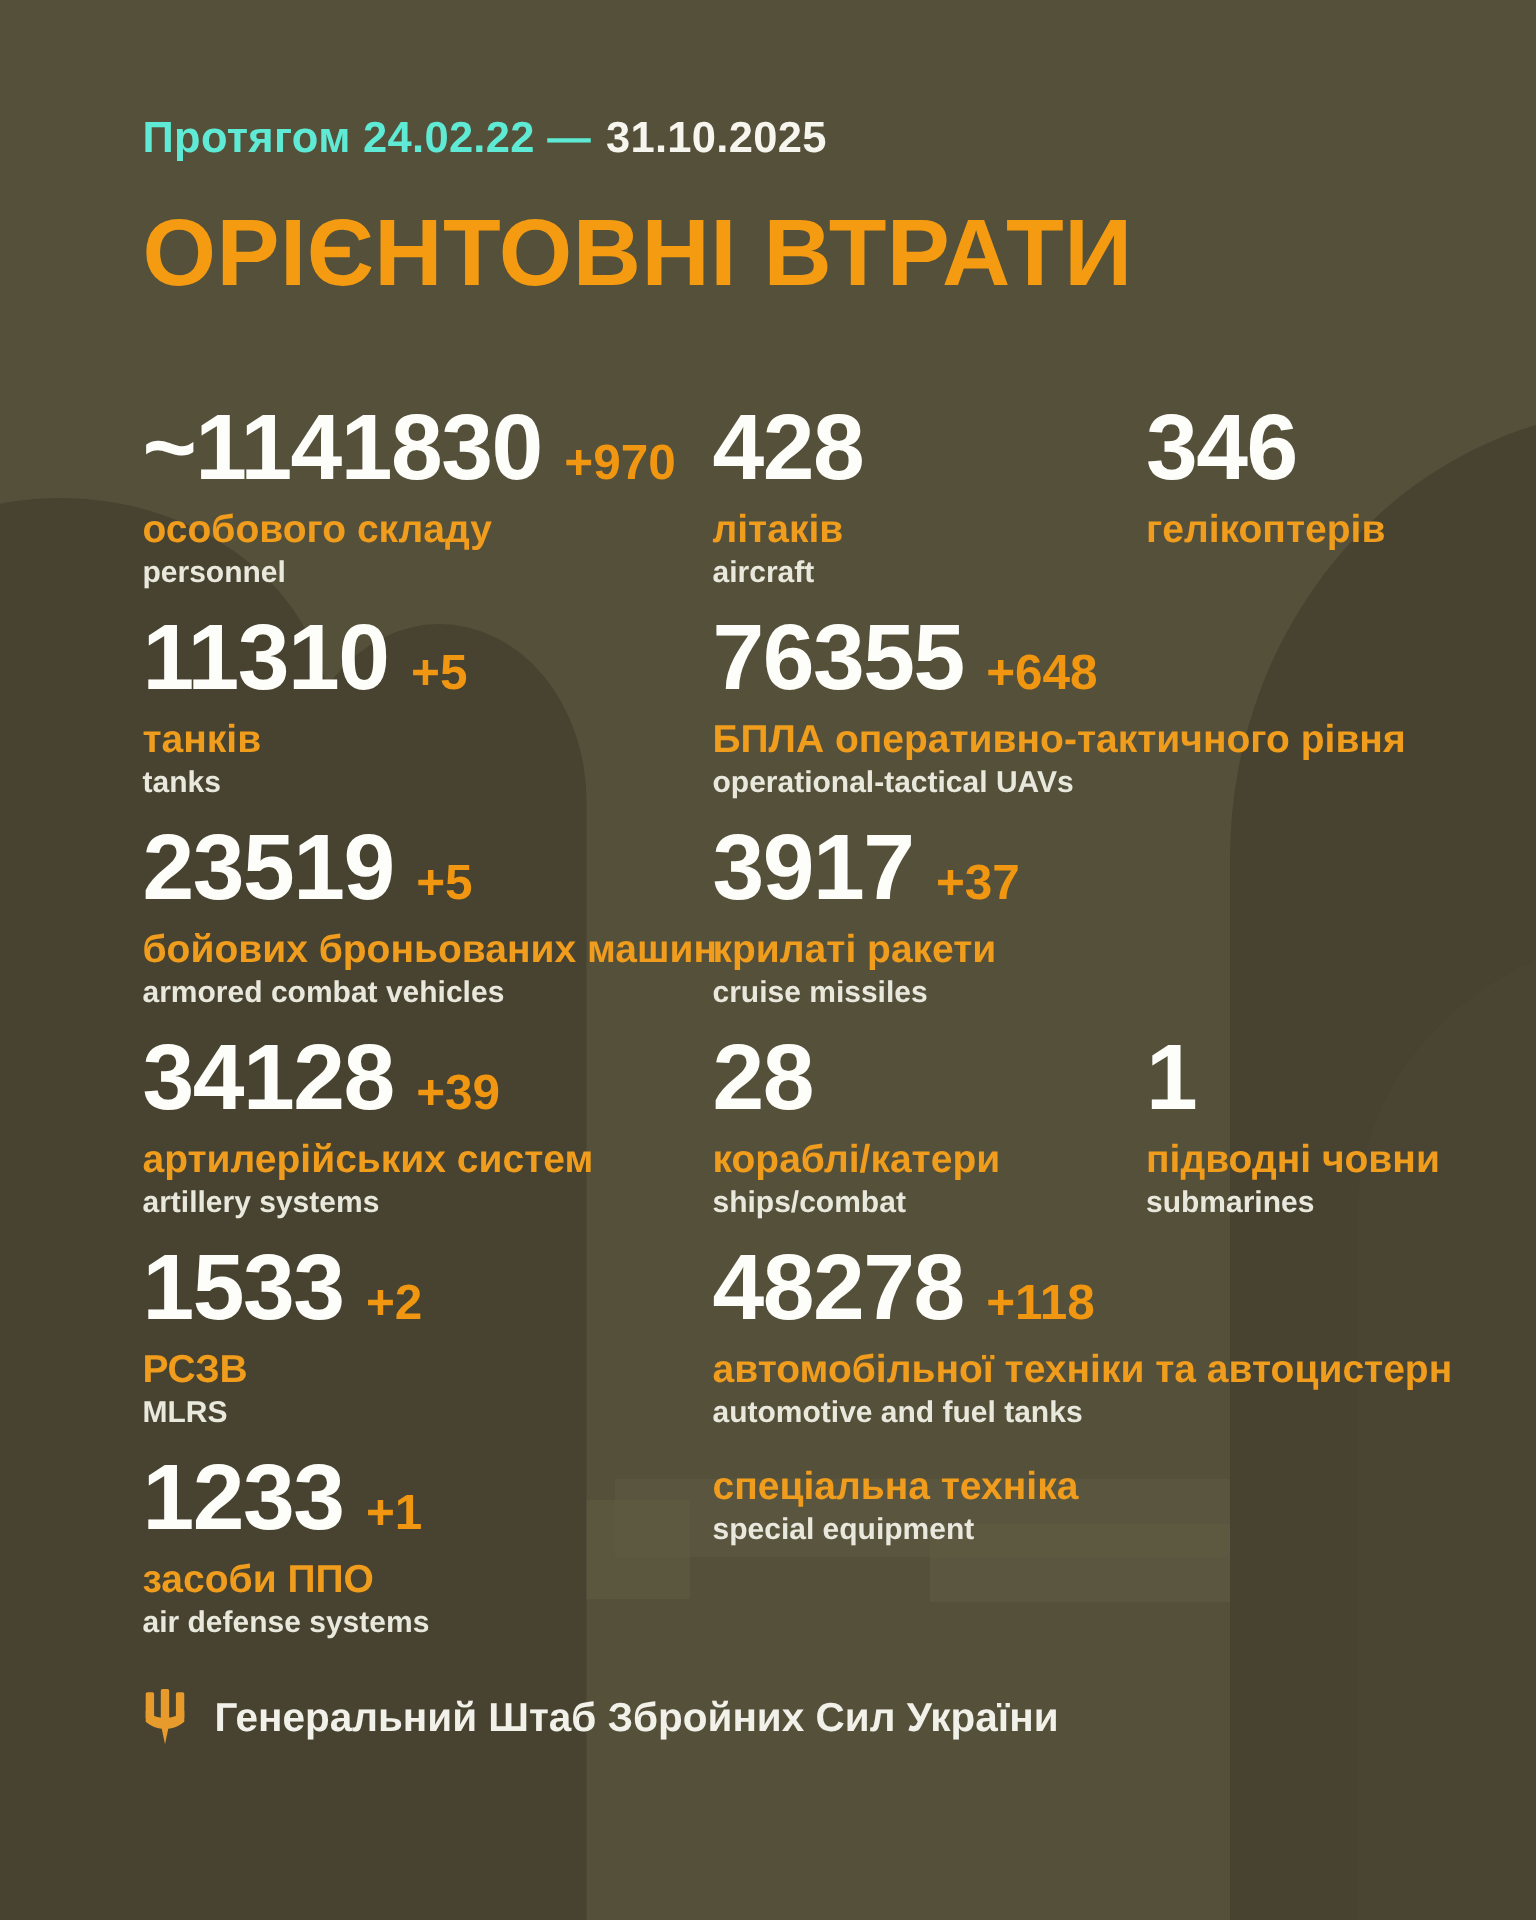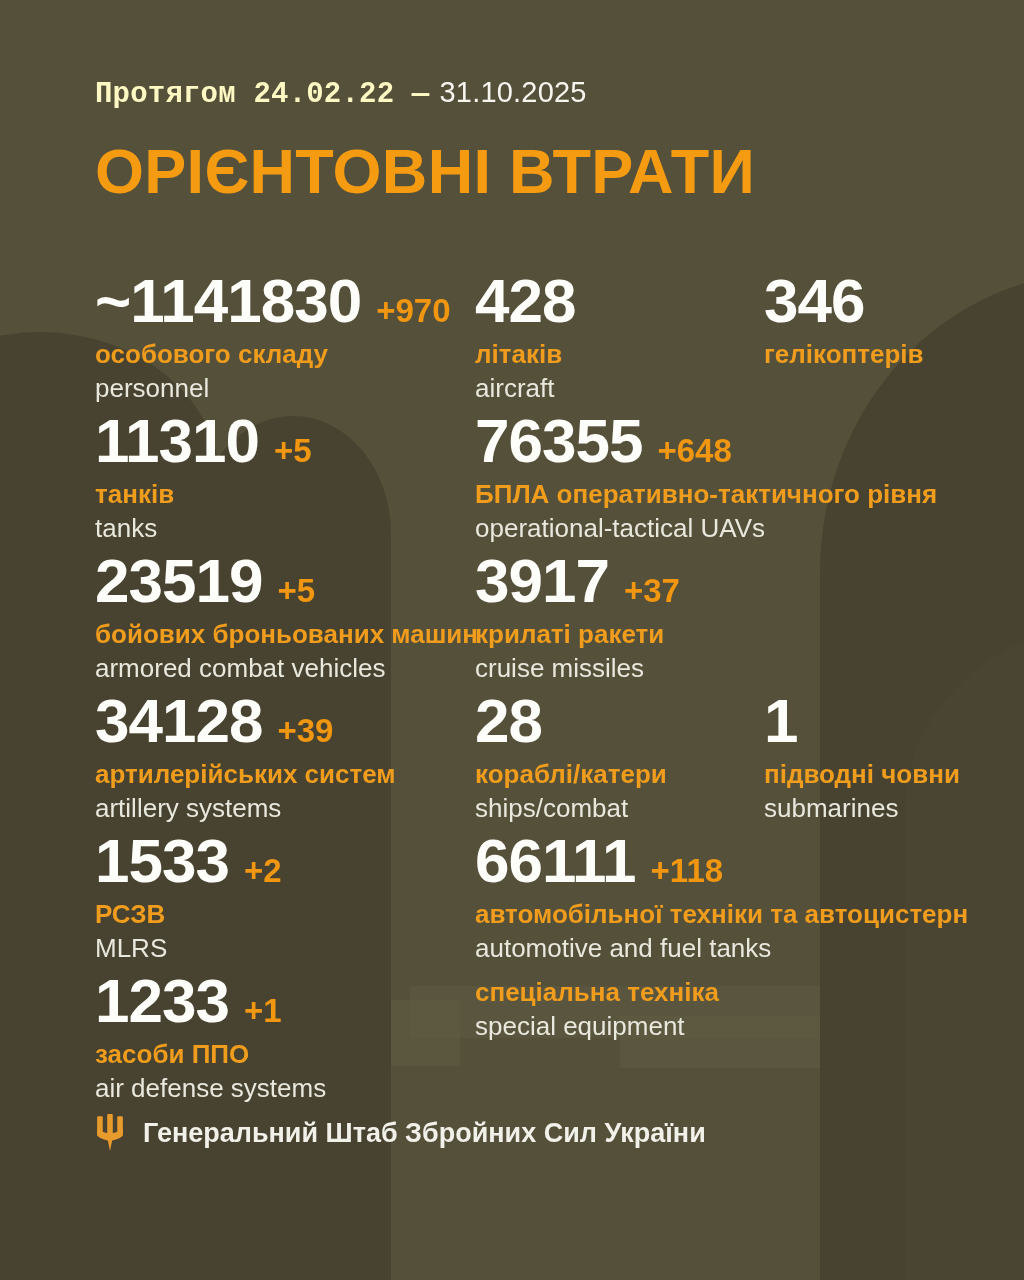--- a/index.html
+++ b/index.html
@@ -21,43 +21,43 @@
                 border-radius:98px 98px 0 0 / 118px 118px 0 0; }
   .dome-right { left:820px;  top:272px; width:560px; height:1008px;
                 border-radius:280px 280px 0 0 / 300px 300px 0 0; }
   .dome-right-inner { position:absolute; left:905px; top:620px; width:430px; height:660px;
                 background:#4A4533; border-radius:215px 215px 0 0 / 190px 190px 0 0; }
 
   
   .content { position:absolute; inset:0; padding:76px 40px 0 95px; }
 
   .period { font-size:29px; font-weight:600; letter-spacing:.2px; margin-bottom:24px; }
-  .period .gold  { color:#fef9c3;font-family:Liberation Mono, monospace; }
-  .period .white { color:#F6F5EE; margin-left:10px; font-weight:400; }
+  .period .gold  { color:#5eead4; }
+  .period .white { color:#F6F5EE; margin-left:10px; font-weight:700; }
 
   .title { color:#F49B12; font-size:63px; line-height:1.16; font-weight:800;
            letter-spacing:.3px; }
 
   .grid { margin-top:62px; display:grid;
           grid-template-columns:380px 265px 1fr;
           grid-template-rows:repeat(6,140px); }
   .c2 { grid-column:2; } .c3 { grid-column:3;margin-left:24px; } .span2 { grid-column:2 / 4; }
   .r1{grid-row:1} .r2{grid-row:2} .r3{grid-row:3} .r4{grid-row:4} .r5{grid-row:5} .r6{grid-row:6}
 
   .stat-top { display:flex; align-items:baseline;text-align:center; }
   .value { color:#FDFDFA; font-size:62px; font-weight:800; line-height:1;
            letter-spacing:-1px; white-space:nowrap; }
   .delta { color:#F09610; font-size:33px; font-weight:700; margin-left:15px;
            letter-spacing:0; }
   .label-uk { color:#F09C1C; font-size:26px; font-weight:700; margin-top:7px;
               white-space:nowrap; }
-  .label-en { color:#E9E8DD; font-size:26px; font-weight:400; margin-top:3px;
+  .label-en { color:#E9E8DD; font-size:20px; font-weight:700; margin-top:3px;
               white-space:nowrap; }
 
-  .footer { margin-top:4px; display:flex; align-items:center; }
+  .footer { margin-top:18px; display:flex; align-items:center; }
   .footer .org { color:#F2F1E9; font-size:27px; font-weight:600; margin-left:18px; }
   .trident { width:30px; height:38px; display:block; }
 </style>
 </head>
 <body>
 
 <div class="page">
 
   <div class="bg">
     <div class="bg-light light-a"></div>
@@ -167,21 +167,21 @@
       <div class="stat r5">
         <div class="stat-top">
             <span class="value">1533</span>
             <span class="delta">+2</span>
           </div>
         <div class="label-uk">РСЗВ</div>
         <div class="label-en">MLRS</div>
       </div>
       <div class="stat r5 span2">
         <div class="stat-top">
-            <span class="value">66111</span>
+            <span class="value">48278</span>
             <span class="delta">+118</span>
           </div>
         <div class="label-uk">автомобільної техніки та автоцистерн</div>
         <div class="label-en">automotive and fuel tanks</div>
       </div>
 
       <div class="stat r6">
         <div class="stat-top">
             <span class="value">1233</span>
             <span class="delta">+1</span>

